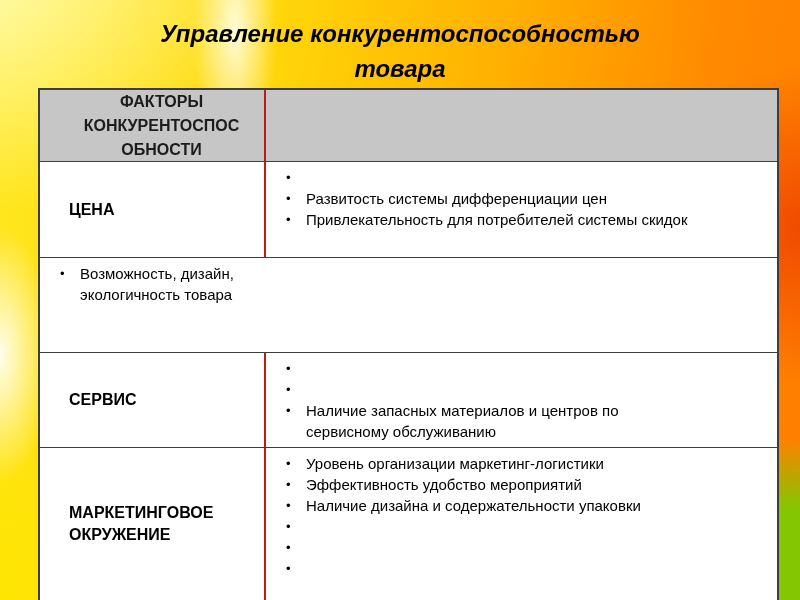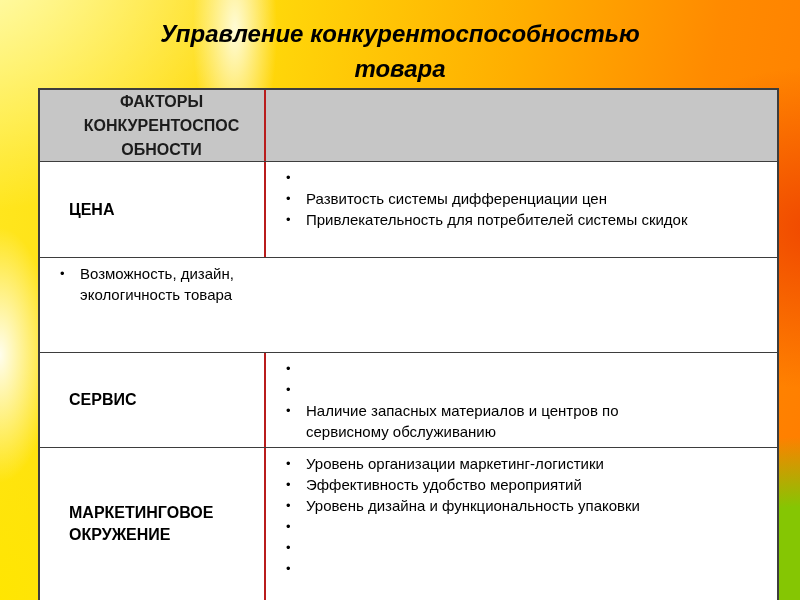--- a/index.html
+++ b/index.html
@@ -163,21 +163,21 @@
         <div class="item">
           <span class="bullet">•</span>
           <span class="item-text">Уровень организации маркетинг-логистики</span>
         </div>
         <div class="item">
           <span class="bullet">•</span>
           <span class="item-text">Эффективность удобство мероприятий</span>
         </div>
         <div class="item">
           <span class="bullet">•</span>
-          <span class="item-text">Уровень дизайна и функциональность упаковки</span>
+          <span class="item-text">Наличие дизайна и содержательности упаковки</span>
         </div>
         <div class="item">
           <span class="bullet">•</span>
         </div>
         <div class="item">
           <span class="bullet">•</span>
         </div>
         <div class="item">
           <span class="bullet">•</span>
         </div>

